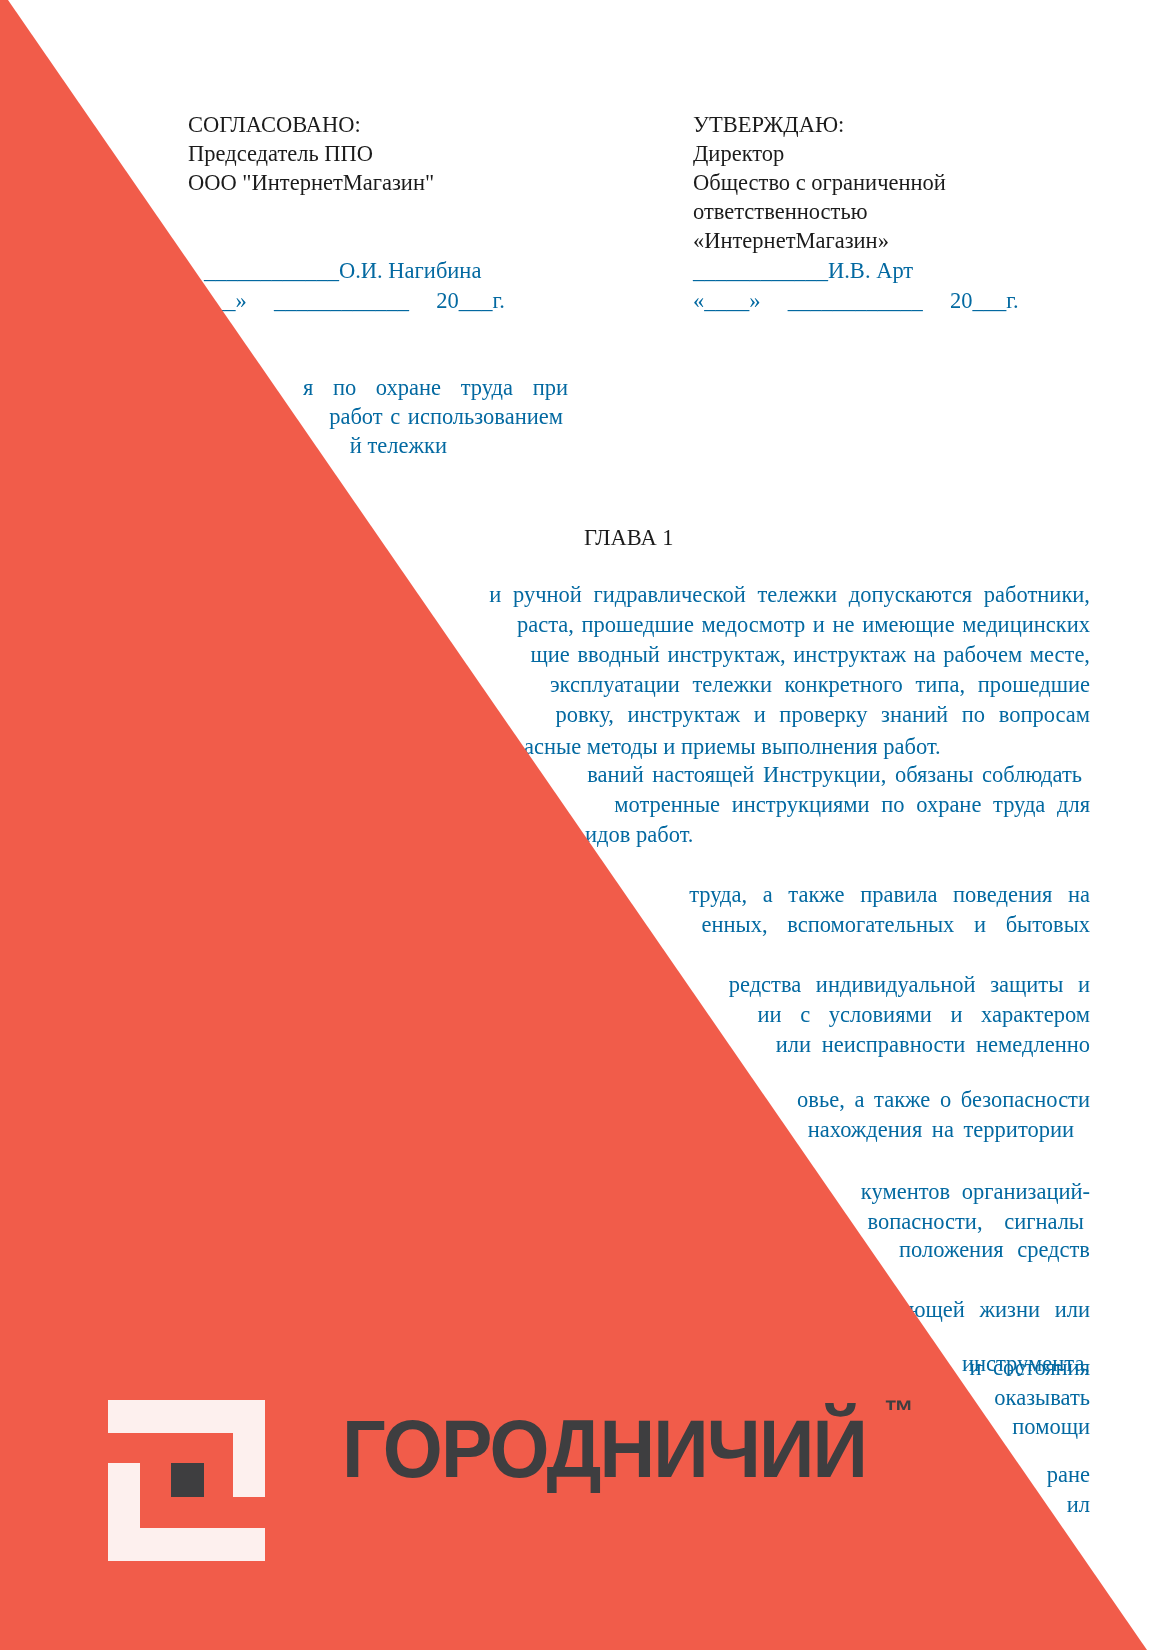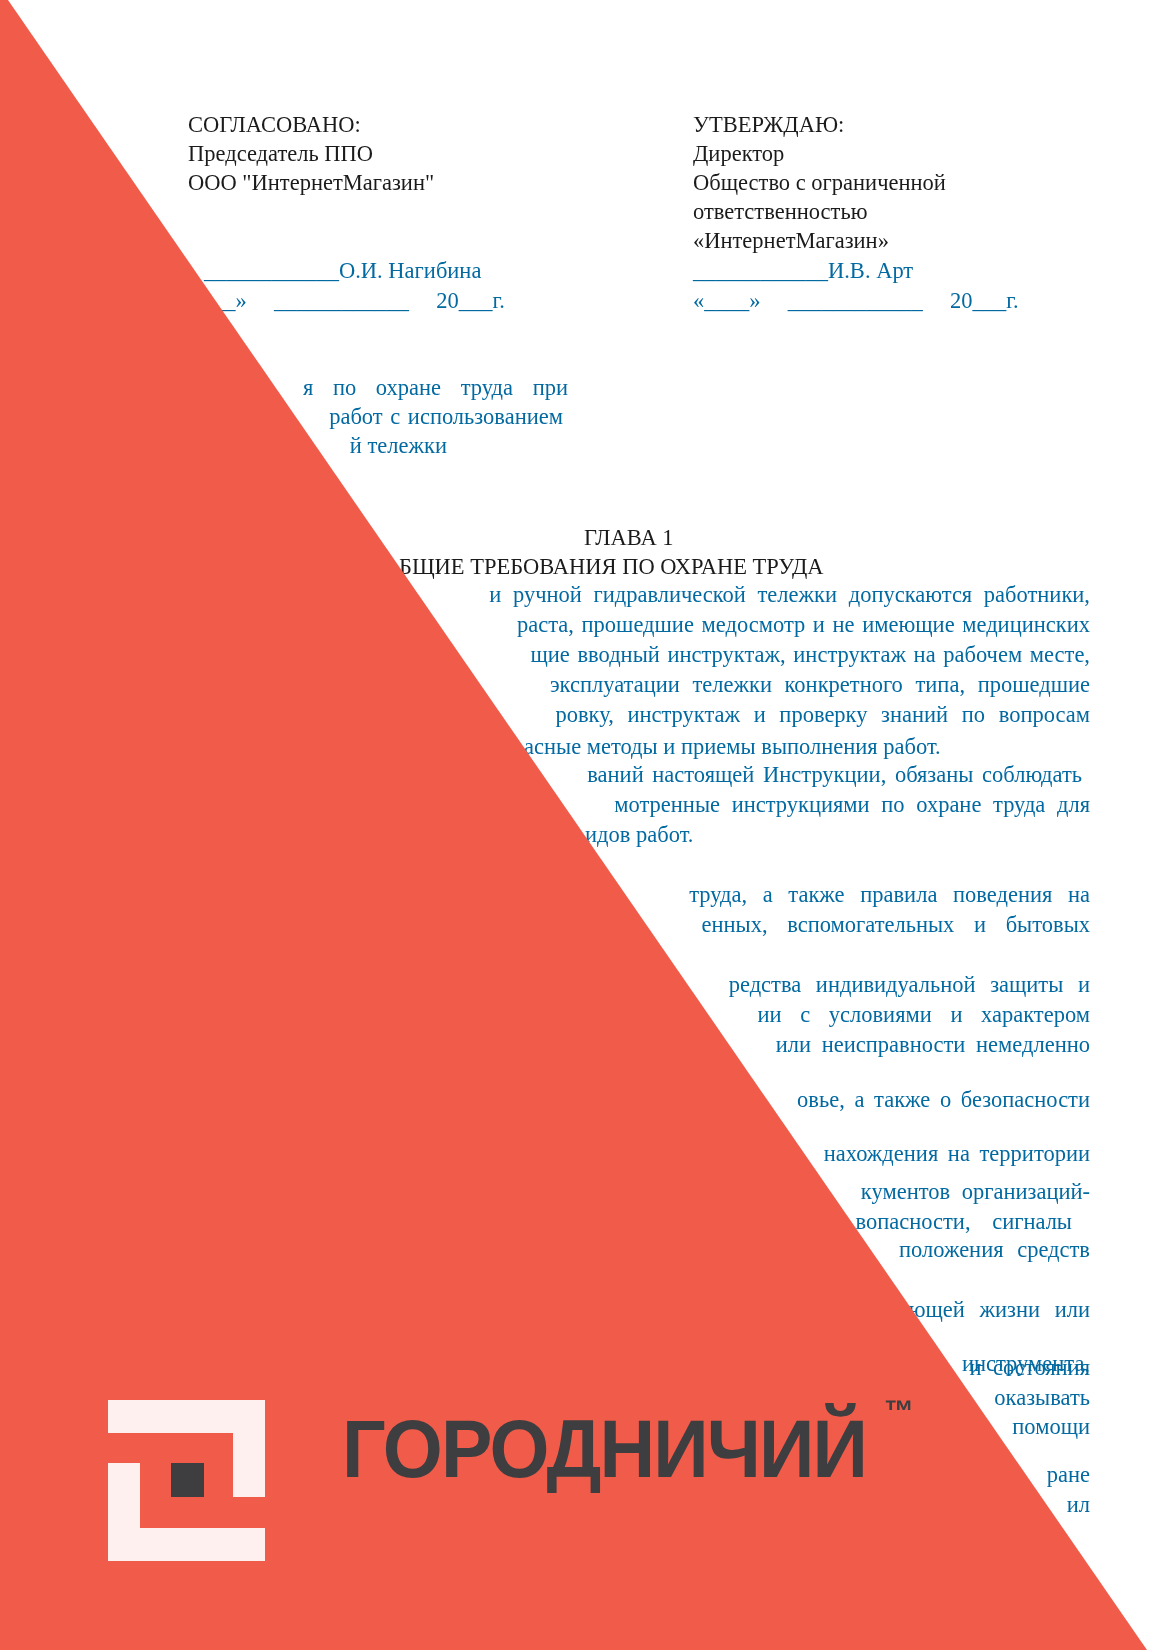--- a/index.html
+++ b/index.html
@@ -67,41 +67,40 @@
   <div class="doc-line" style="left:693px;top:257px;">____________И.В. Арт</div>
   <div class="doc-line" style="left:693px;top:287px;word-spacing:8px;">«____»  ____________  20___г.</div>
 
   <div id="title-fragments">
       <div class="doc-line" style="top: 374px; right: 596px; word-spacing: 14px;">я по охране труда при</div>
       <div class="doc-line" style="top: 403px; right: 601px; word-spacing: 2px;">работ с использованием</div>
       <div class="doc-line" style="top: 432px; right: 717px;">й тележки</div>
     </div>
 
   <div class="heading" style="left:584px;top:524px;">ГЛАВА 1</div>
-  <div class="heading" style="left:399px;top:553px;">БЩИЕ ТРЕБОВАНИЯ ПО ОХРАНЕ ТРУДА</div>
 
   <div id="body-lines">
       <div class="doc-line" style="top: 581px; right: 74px; word-spacing: 6px;">и ручной гидравлической тележки допускаются работники,</div>
       <div class="doc-line" style="top: 611px; right: 74px; word-spacing: 2px;">раста, прошедшие медосмотр и не имеющие медицинских</div>
       <div class="doc-line" style="top: 641px; right: 74px; word-spacing: 2px;">щие вводный инструктаж, инструктаж на рабочем месте,</div>
       <div class="doc-line" style="top: 671px; right: 74px; word-spacing: 7px;">эксплуатации тележки конкретного типа, прошедшие</div>
       <div class="doc-line" style="top: 701px; right: 74px; word-spacing: 8px;">ровку, инструктаж и проверку знаний по вопросам</div>
       <div class="doc-line" style="top: 733px; left: 524px;">асные методы и приемы выполнения работ.</div>
       <div class="doc-line" style="top: 761px; right: 82px; word-spacing: 3px;">ваний настоящей Инструкции, обязаны соблюдать</div>
       <div class="doc-line" style="top: 791px; right: 74px; word-spacing: 6px;">мотренные инструкциями по охране труда для</div>
       <div class="doc-line" style="top: 821px; left: 585px;">идов работ.</div>
       <div class="doc-line" style="top: 881px; right: 74px; word-spacing: 10px;">труда, а также правила поведения на</div>
       <div class="doc-line" style="top: 911px; right: 74px; word-spacing: 14px;">енных, вспомогательных и бытовых</div>
       <div class="doc-line" style="top: 971px; right: 74px; word-spacing: 9px;">редства индивидуальной защиты и</div>
       <div class="doc-line" style="top: 1001px; right: 74px; word-spacing: 13px;">ии с условиями и характером</div>
       <div class="doc-line" style="top: 1031px; right: 74px; word-spacing: 5px;">или неисправности немедленно</div>
       <div class="doc-line" style="top: 1086px; right: 74px; word-spacing: 4px;">овье, а также о безопасности</div>
-      <div class="doc-line" style="top: 1116px; right: 74px; word-spacing: 4px; margin-top: 24px;">нахождения на территории</div>
+      <div class="doc-line" style="top: 1116px; right: 90px; word-spacing: 4px;">нахождения на территории</div>
       <div class="doc-line" style="top: 1178px; right: 74px; word-spacing: 6px;">кументов организаций-</div>
-      <div class="doc-line" style="top: 1208px; right: 92px; word-spacing: 16px;">вопасности, сигналы</div>
+      <div class="doc-line" style="top: 1208px; right: 80px; word-spacing: 16px;">вопасности, сигналы</div>
       <div class="doc-line" style="top: 1236px; right: 74px; word-spacing: 8px;">положения средств</div>
       <div class="doc-line" style="top: 1296px; right: 74px; word-spacing: 9px;">ющей жизни или</div>
       <div class="doc-line" style="top: 1326px; right: 74px; margin-top: 24px;">инструмента,</div>
       <div class="doc-line" style="top: 1354px; right: 74px; word-spacing: 6px;">и состояния</div>
       <div class="doc-line" style="top: 1384px; right: 74px;">оказывать</div>
       <div class="doc-line" style="top: 1413px; right: 74px;">помощи</div>
       <div class="doc-line" style="top: 1461px; right: 74px;">ране</div>
       <div class="doc-line" style="top: 1491px; right: 74px;">ил</div>
     </div>
 

